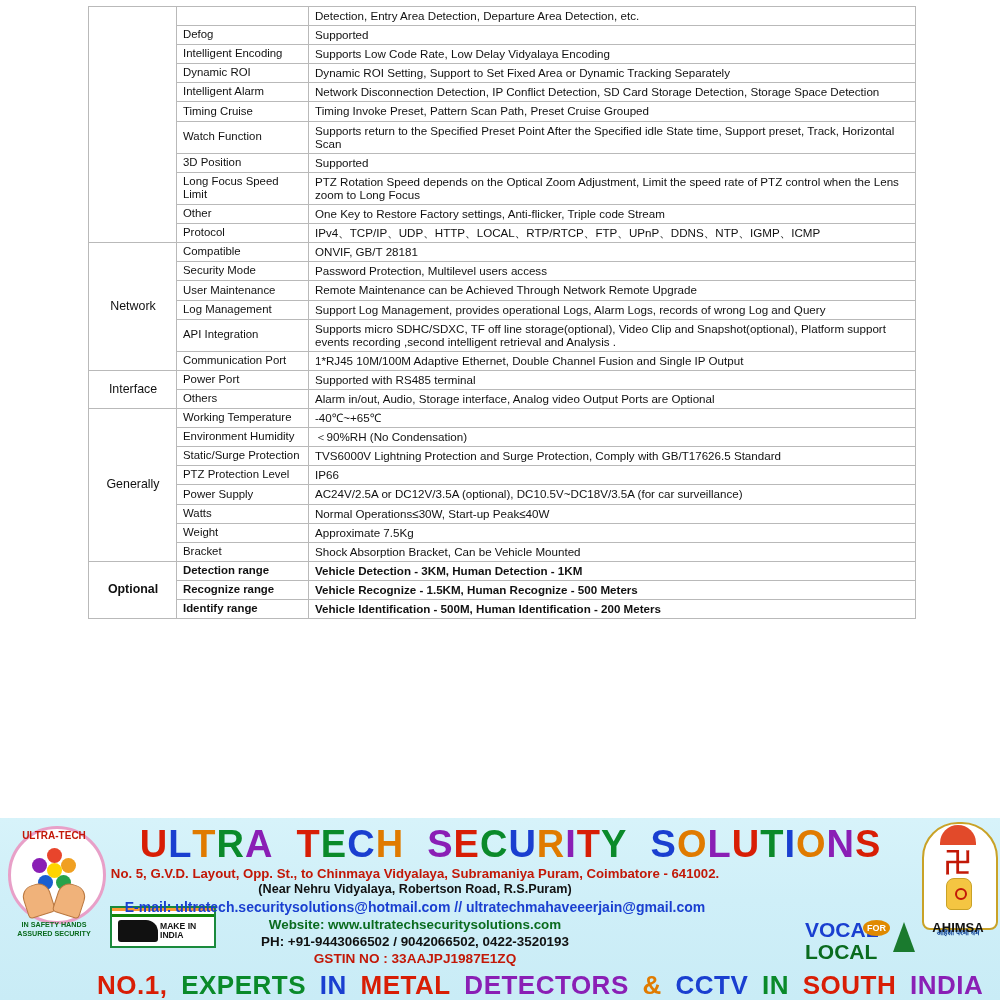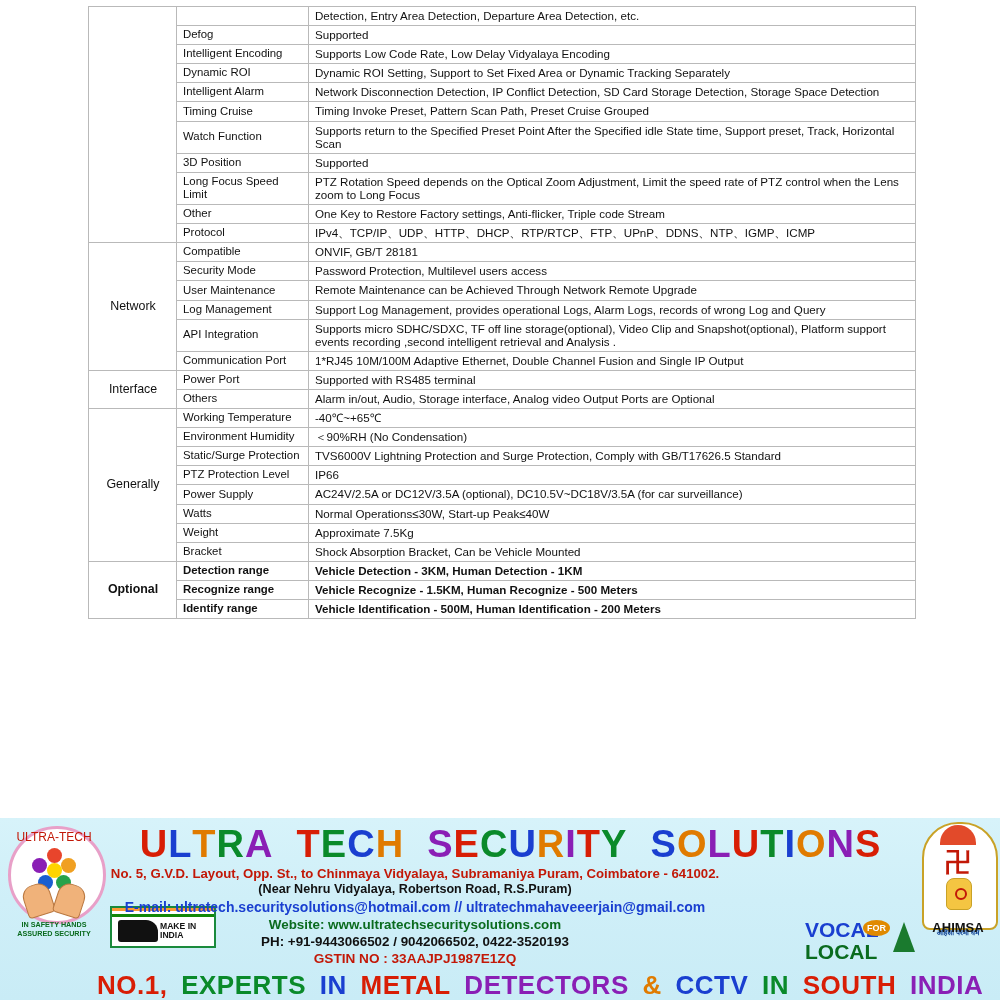--- a/index.html
+++ b/index.html
@@ -127,22 +127,22 @@
     width: 92px; height: 92px;
     border-radius: 50%;
     border: 3px solid #e8a0c8;
     background: #ffffff;
   }
   .logo-left .ut-text {
     position: absolute;
     left: 0; top: 6px;
     width: 96px;
     text-align: center;
-    font-size: 12px;
-    font-weight: normal;
+    font-size: 10px;
+    font-weight: bold;
     color: #c21807;
   }
   .petals { position: absolute; left: 26px; top: 24px; width: 44px; height: 44px; }
   .petal { position: absolute; width: 15px; height: 15px; border-radius: 50%; }
   .hands {
     position: absolute;
     left: 14px; top: 58px;
     width: 68px; height: 34px;
   }
   .hand {
@@ -301,21 +301,21 @@
           <tr>
             <td class="c-key">Long Focus Speed Limit</td>
             <td class="c-val">PTZ Rotation Speed depends on the Optical Zoom Adjustment, Limit the speed rate of PTZ control when the Lens zoom to Long Focus</td>
           </tr>
           <tr>
             <td class="c-key">Other</td>
             <td class="c-val">One Key to Restore Factory settings, Anti-flicker, Triple code Stream</td>
           </tr>
           <tr>
             <td class="c-key">Protocol</td>
-            <td class="c-val">IPv4、TCP/IP、UDP、HTTP、DHCP、RTP/RTCP、FTP、UPnP、DDNS、NTP、IGMP、ICMP</td>
+            <td class="c-val">IPv4、TCP/IP、UDP、HTTP、LOCAL、RTP/RTCP、FTP、UPnP、DDNS、NTP、IGMP、ICMP</td>
           </tr>
           <tr>
             <td class="c-group" rowspan="6">Network</td>
             <td class="c-key">Compatible</td>
             <td class="c-val">ONVIF, GB/T 28181</td>
           </tr>
           <tr>
             <td class="c-key">Security Mode</td>
             <td class="c-val">Password Protection, Multilevel users access</td>
           </tr>

